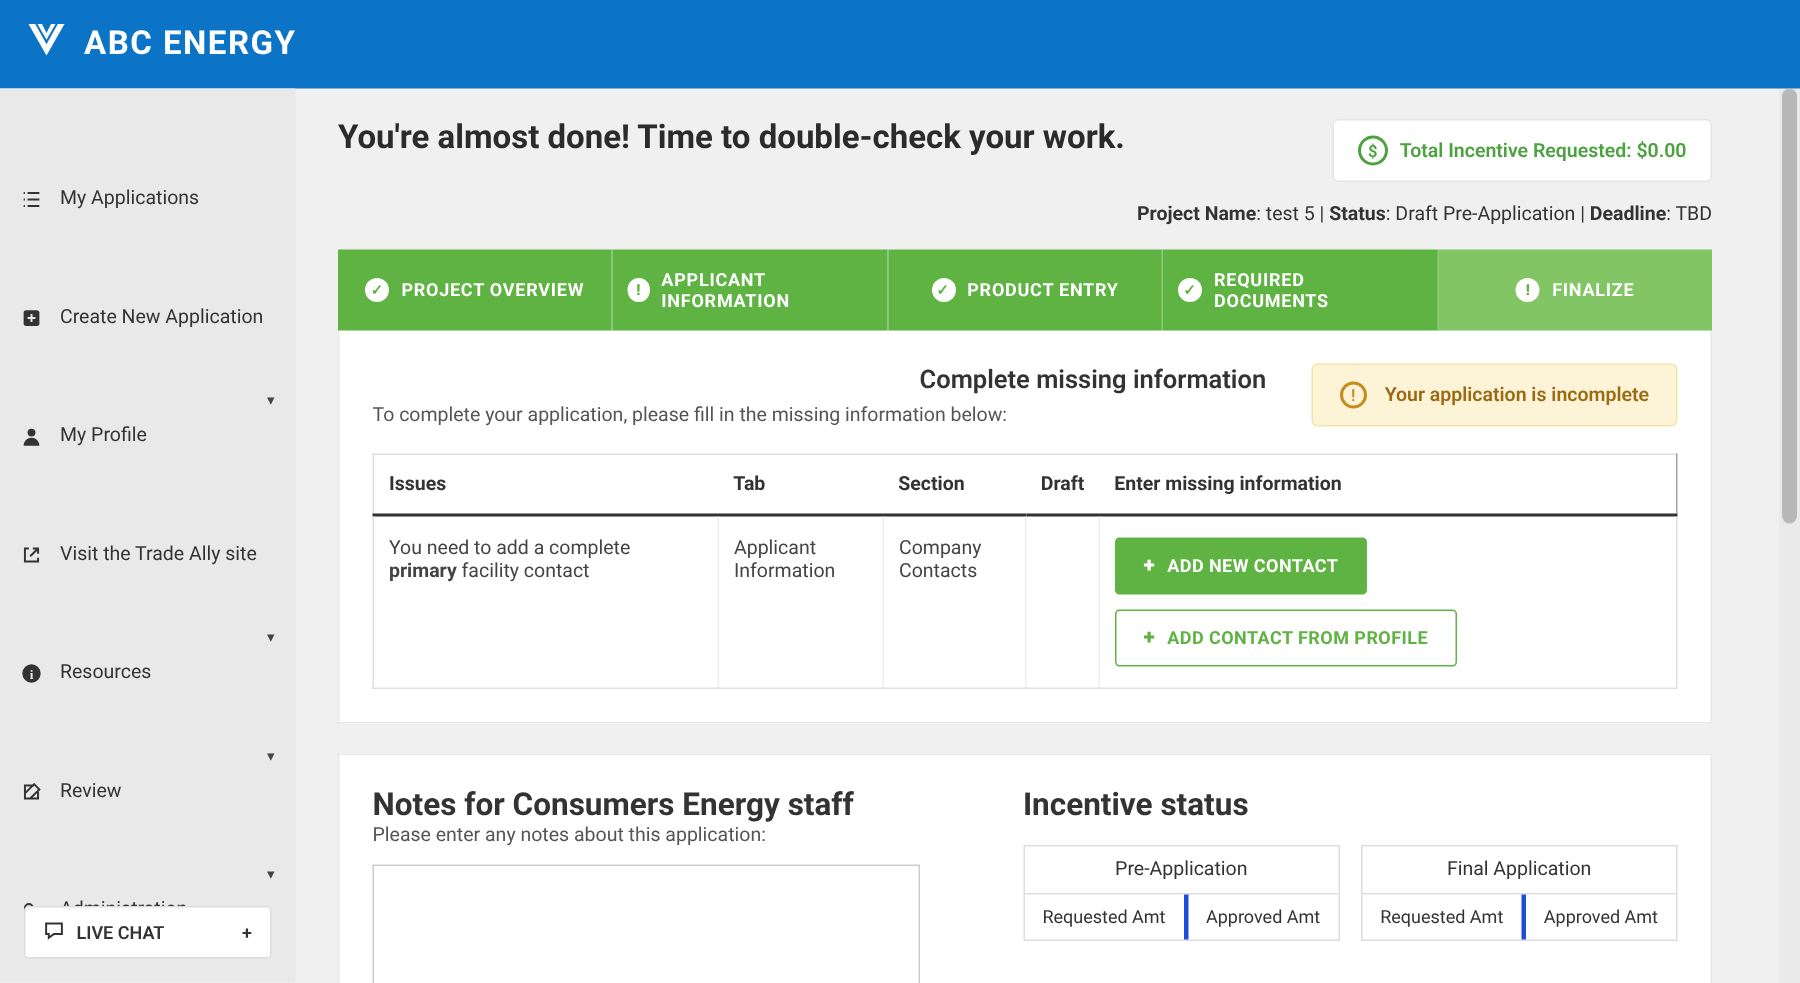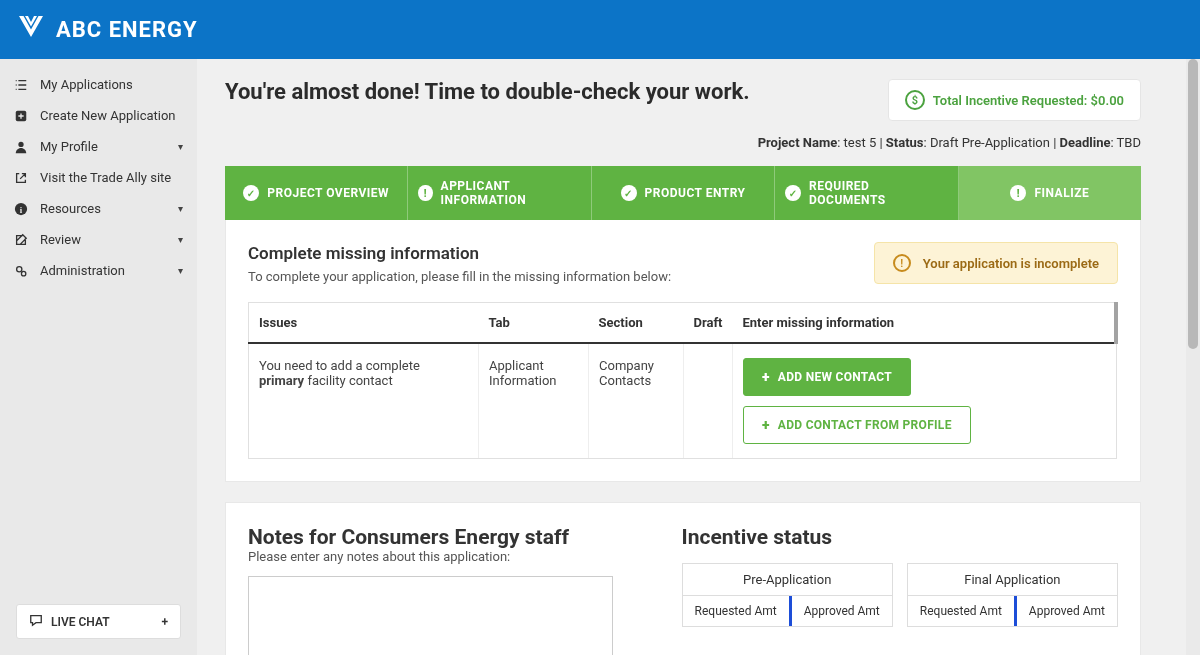--- a/index.html
+++ b/index.html
@@ -6,21 +6,21 @@
   body { font-family: -apple-system, BlinkMacSystemFont, "Segoe UI", Roboto, Arial, sans-serif; background: #f0f0f0; color: #333; font-size: 14px; width: 1200px; height: 655px; overflow: hidden; position: relative; }
 
   .topbar { background: #0c74c7; height: 59px; display: flex; align-items: center; padding: 0 16px; text-align: center; }
   .logo { display: flex; align-items: center; gap: 10px; color: #fff; }
   .logo-mark svg { width: 30px; height: 30px; }
   .logo-text { font-size: 22px; font-weight: 700; letter-spacing: 1px; }
 
   .layout { display: flex; height: calc(100% - 59px); }
   .sidebar { width: 197px; background: #e9e9e9; padding-top: 10px; position: relative; }
   .nav-item { display: flex; align-items: center; gap: 12px; padding: 8px 14px; font-size: 13px; color: #333; cursor: pointer; justify-content: space-between; }
-  .nav-item-left { display:flex; align-items:center; gap:12px; }
+  .nav-item-left { display:flex; align-items:center; gap:12px;margin-top:48px; }
   .nav-icon { width: 14px; height: 14px; display:inline-flex; align-items:center; justify-content:center; }
   .nav-icon svg { width:14px; height:14px; }
   .caret { font-size: 10px; color:#444; }
 
   .livechat { position:absolute; bottom:16px; left:16px; right:16px; background:#fff; border:1px solid #ddd; border-radius:3px; display:flex; align-items:center; justify-content:space-between; padding:8px 12px; font-size:12px; font-weight:600; cursor:pointer; }
   .livechat-left { display:flex; align-items:center; gap:8px; }
 
   .main { flex:1; overflow-y:auto; padding: 20px 59px 40px 28px; }
   .page-top { display:flex; justify-content:space-between; align-items:flex-start; }
   .page-title { font-size: 22px; font-weight:700; color:#2b2b2b; }
@@ -31,33 +31,33 @@
   .meta-line b { font-weight:700; }
 
   .steps { display:flex; margin-top:16px; }
   .step { flex:1; background:#5fb342; color:#fff; font-size:12px; font-weight:700; letter-spacing:.5px; padding:13px 10px; display:flex; align-items:center; justify-content:center; gap:8px; position:relative; cursor:pointer; border-right: 1px solid rgba(255,255,255,.3); }
   .step:last-child { border-right:none; }
   .step.active { background:#81c564; }
   .step-icon { width:16px; height:16px; border-radius:50%; background:#fff; color:#5fb342; display:inline-flex; align-items:center; justify-content:center; font-size:10px; font-weight:900; }
   .step-icon.warn { background:#fff; color:#5fb342; }
 
   .panel { background:#fff; border:1px solid #e8e8e8; border-top:none; padding:22px; }
-  .panel h2 { font-size:17px; font-weight:600; margin-bottom:6px; color:#333; }
+  .panel h2 { font-size:17px; font-weight:600; margin-bottom:6px; color:#333;text-align:right; }
   .panel-sub { font-size:13px; color:#555; }
 
   .warn-banner { background:#fdf3d6; border:1px solid #f5e4a8; border-radius:4px; padding:11px 18px; display:flex; align-items:center; gap:12px; color:#9b6a15; font-weight:600; font-size:13px; }
   .warn-banner .bang { width:18px; height:18px; border:2px solid #c78b1d; border-radius:50%; display:inline-flex; align-items:center; justify-content:center; font-size:11px; color:#c78b1d; }
 
   .info-row { display:flex; justify-content:space-between; align-items:center; gap:30px; margin-bottom:18px; }
   .info-row .left { flex:1; }
 
   table.issues { width:100%; border-collapse:collapse; font-size:13px; }
   table.issues th { text-align:left; font-weight:700; padding:12px 10px; border-bottom:2px solid #333; border-top:1px solid #e0e0e0; }
   table.issues th:first-child, table.issues td:first-child { border-left:1px solid #e0e0e0; }
-  table.issues th:last-child, table.issues td:last-child { border-right:4px solid #a3a3a3; }
+  table.issues th:last-child, table.issues td:last-child { border-right:1px solid #a3a3a3; }
   table.issues td { padding:14px 10px; vertical-align:top; border-bottom:1px solid #e0e0e0; border-right:1px solid #eee; color:#444; }
   table.issues td:last-child { border-right:1px solid #e0e0e0; }
 
   .btn { display:inline-flex; align-items:center; gap:8px; border-radius:3px; font-weight:700; font-size:12px; padding:10px 18px; cursor:pointer; letter-spacing:.3px; }
   .btn-solid { background:#5fb342; color:#fff; border:1px solid #5fb342; }
   .btn-outline { background:#fff; color:#5fb342; border:1px solid #5fb342; margin-top:10px; }
   .plus { font-size:14px; font-weight:900; }
 
   .two-col { display:flex; gap:0; margin-top:20px; background:#fff; border:1px solid #e8e8e8; }
   .two-col > div { padding:22px; }

